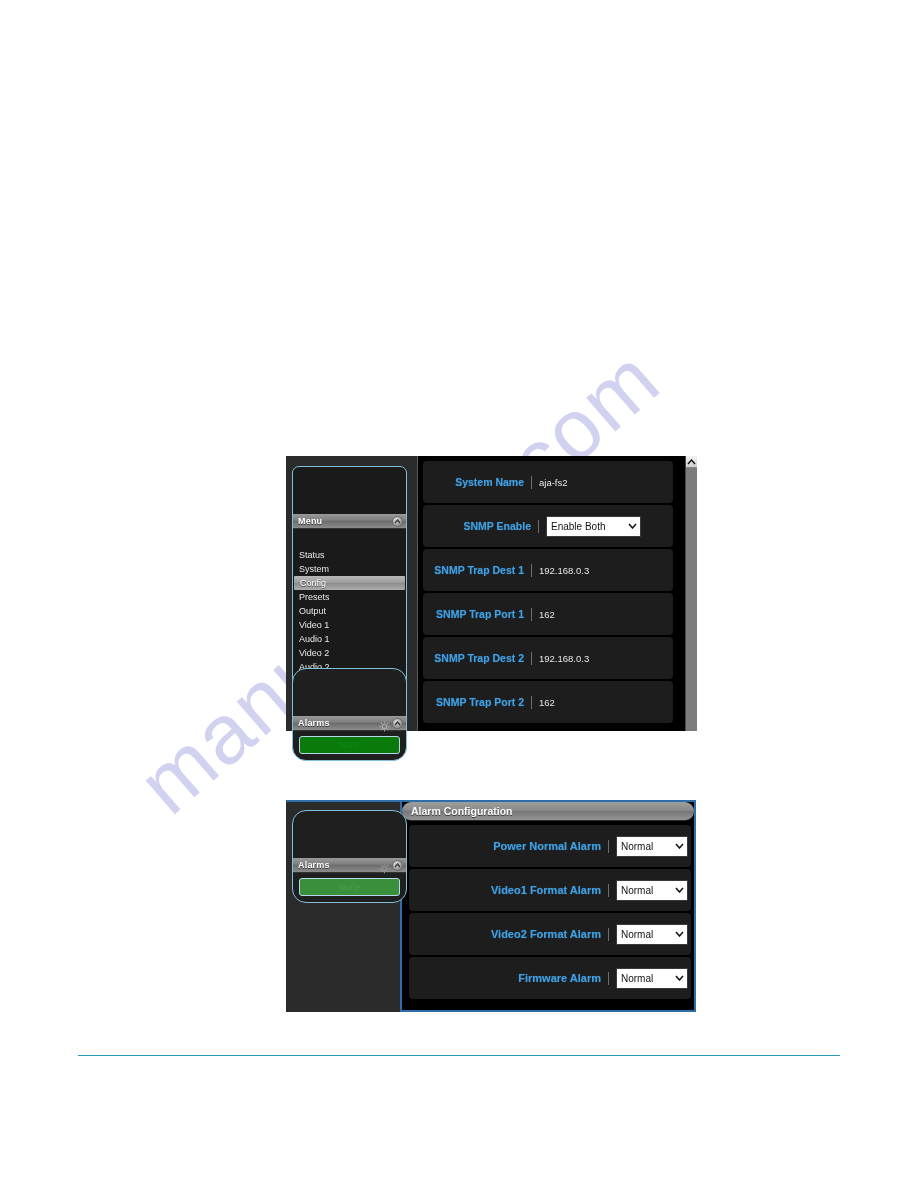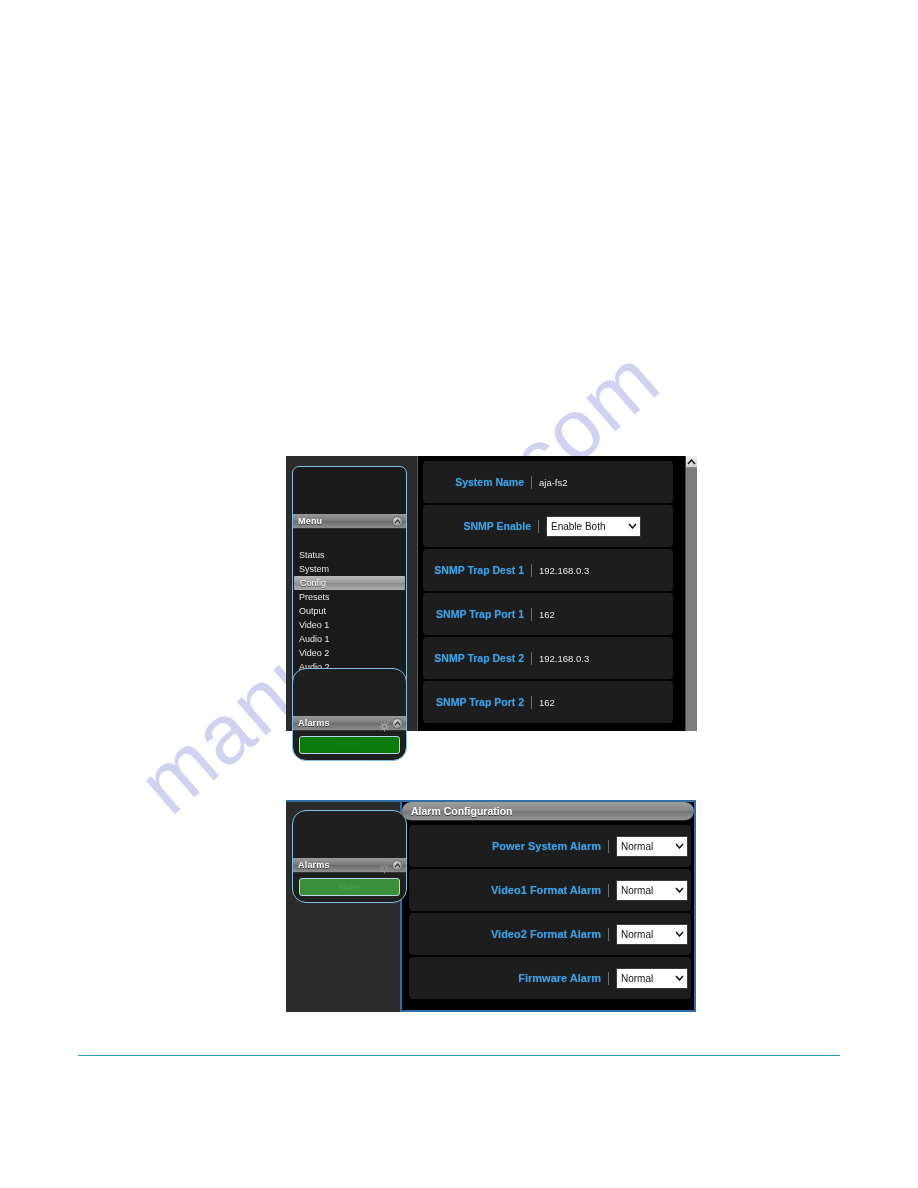--- a/index.html
+++ b/index.html
@@ -427,21 +427,21 @@
           </span>
         </div>
         <div class="alarm-btn" style="background:#3a8f3a;color:#4aa04a;">None</div>
       </div>
     </div>
 
     <div class="rightcol">
       <div class="panel-head">Alarm Configuration</div>
       <div class="rows" id="f2-rows">
           <div class="row" style="height: 42px;">
-            <div class="lbl">Power System Alarm</div>
+            <div class="lbl">Power Normal Alarm</div>
             <div class="sep"></div>
             <div class="valwrap"><div class="selectbox">
                 <span class="txt">Normal</span>
                 <span class="chev"><svg width="9" height="6" viewBox="0 0 9 6">
                     <path d="M1 1 L4.5 5 L8 1" fill="none" stroke="#111" stroke-width="1.5"></path>
                   </svg></span>
               </div></div>
           </div>
           <div class="row" style="height: 42px;">
             <div class="lbl">Video1 Format Alarm</div>

